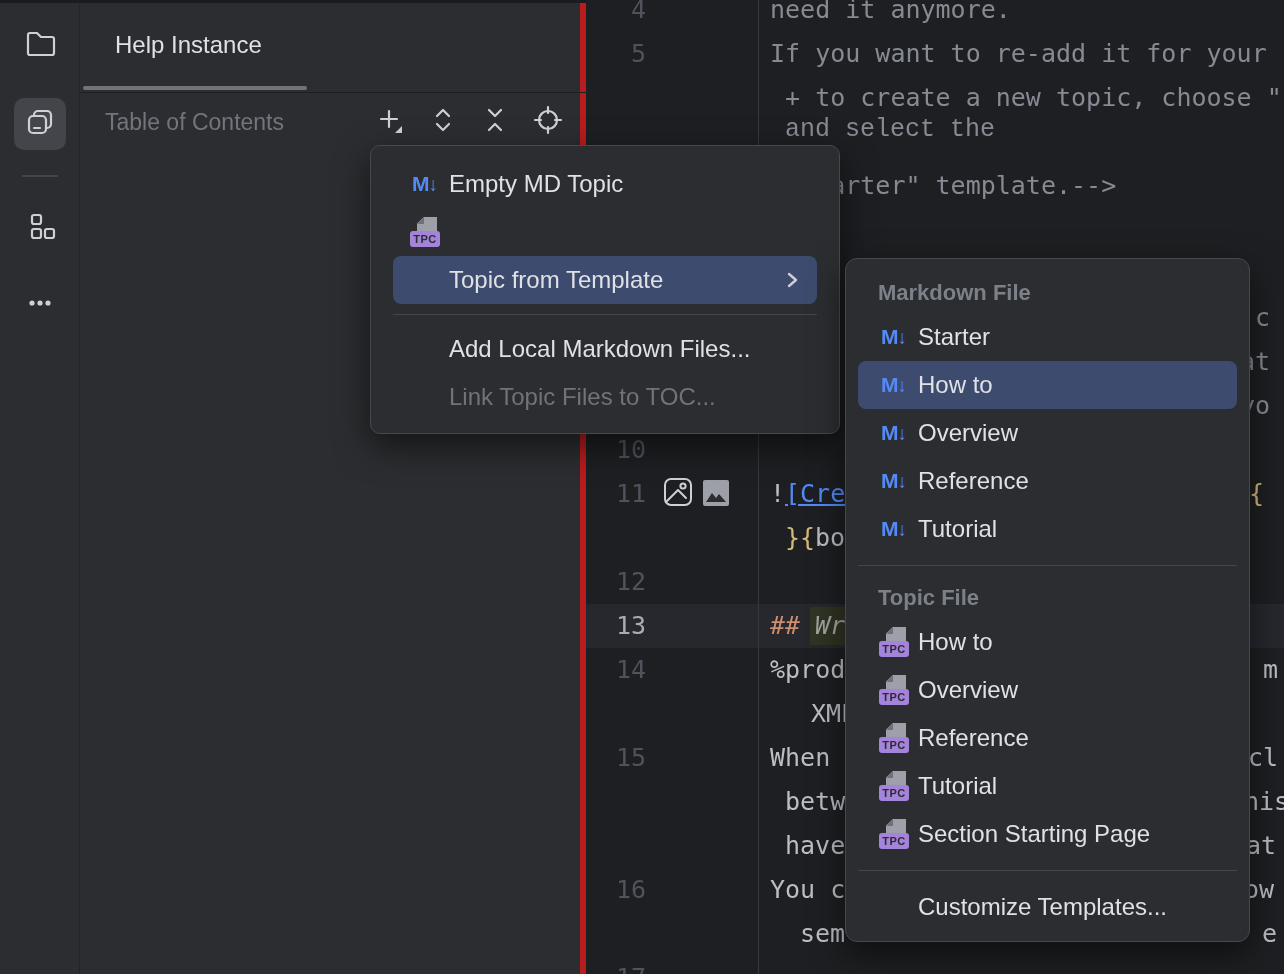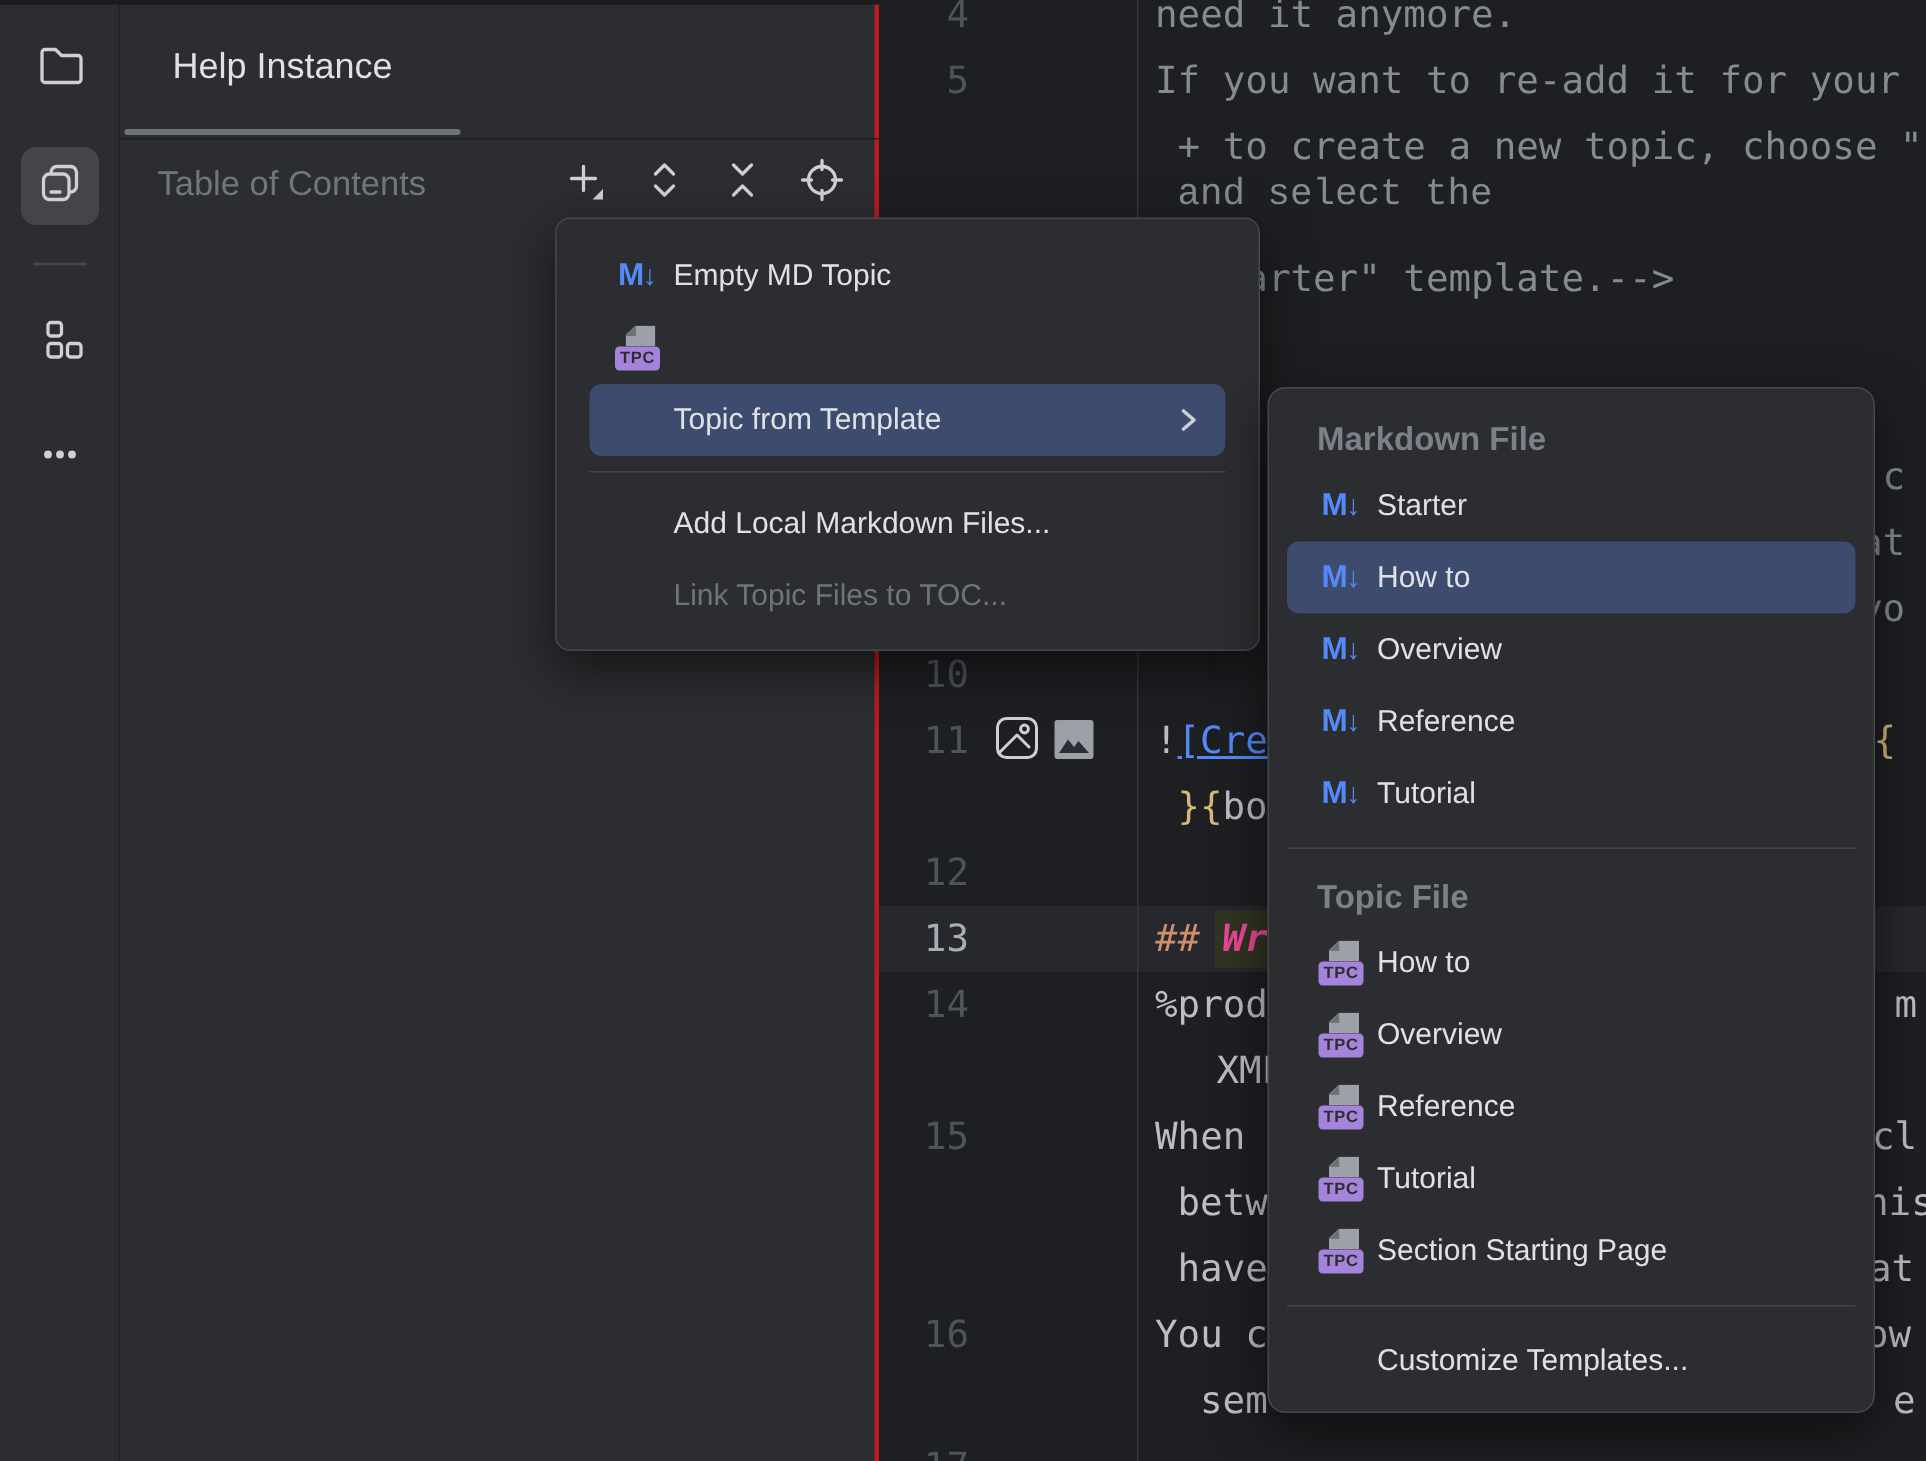--- a/index.html
+++ b/index.html
@@ -12,21 +12,21 @@
 
   
   .rail { position:absolute; left:0; top:0; width:80px; height:974px; background:#2b2d30; border-right:1px solid #222427; z-index:2; }
   .rail-btn { position:absolute; left:14px; width:52px; height:52px; display:flex; align-items:center; justify-content:center; border-radius:10px; }
   .rail-btn.selected { background:#43454a; }
   .rail-sep { position:absolute; left:22px; width:36px; height:2px; background:#43454a; border-radius:1px; }
   .rail svg { stroke:#ced0d6; fill:none; stroke-width:2.2; stroke-linecap:round; stroke-linejoin:round; }
   .rail .dots circle { fill:#ced0d6; stroke:none; }
 
   
-  .toc { position:absolute; left:80px; top:0; width:506px; height:974px; background:#2b2d30; border-right:3px solid #b91c1c; z-index:2; }
+  .toc { position:absolute; left:80px; top:0; width:506px; height:974px; background:#2b2d30; border-right:6px solid #b91c1c; z-index:2; }
   .toc-tab { position:absolute; left:35px; top:26px; height:38px; line-height:38px; font-size:24px; color:#dfe1e5; }
   .toc-underline { position:absolute; left:3px; top:86px; width:224px; height:4px; background:#6f737a; border-radius:2px; }
   .toc-tabline { position:absolute; left:0; top:92px; width:506px; height:1px; background:#1e1f22; }
   .toc-title { position:absolute; left:25px; top:105px; height:34px; line-height:34px; font-size:23px; color:#71757d; }
   .toc-actions { position:absolute; top:103px; left:0; width:506px; height:38px; }
   .ticon { position:absolute; width:38px; height:38px; display:flex; align-items:center; justify-content:center; border-radius:6px; }
   .ticon svg { stroke:#ced0d6; fill:none; stroke-width:2.2; stroke-linecap:round; stroke-linejoin:round; }
   .toc-row { position:absolute; left:25px; top:163px; width:461px; height:42px; background:#43454a; border-radius:8px; color:#e8e9eb; font-size:23px; line-height:42px; padding-left:46px; white-space:nowrap; overflow:hidden; }
 
   
@@ -37,33 +37,33 @@
   .lnum { position:absolute; left:0; width:60px; text-align:right; font-size:25px; line-height:44px; color:#4e535c; }
   .lnum.current { color:#a8adb5; }
   .erow { position:absolute; left:0; width:698px; height:44px; }
   .erow span { position:absolute; font-size:25px; line-height:44px; white-space:pre; }
   .seg-comment { color:#868a93; }
   .seg-code { color:#bcbec4; }
   .seg-link { color:#548af7; text-decoration:underline; }
   .seg-brace { color:#d5b778; }
   .seg-paren { color:#6aab73; }
   .seg-hmark { color:#cf8e6d; font-style:italic; }
-  .seg-htext { color:#ec4899; font-style:italic;font-weight:bold; }
+  .seg-htext { color:#a3a3a3; font-style:italic; }
   .gut-ico { position:absolute; }
   .gut-ico svg { stroke:#ced0d6; fill:none; stroke-width:2; stroke-linecap:round; stroke-linejoin:round; }
 
   
   .menu { position:absolute; background:#2b2d30; border:1px solid #46484d; box-shadow:0 12px 34px rgba(0,0,0,.55); }
   .menu1 { left:370px; top:145px; width:470px; border-radius:10px; padding:14px 0 12px; z-index:10; }
   .menu2 { left:845px; top:258px; width:405px; border-radius:12px; padding:14px 0 10px; z-index:11; }
   .mi { display:flex; align-items:center; gap:8px; height:48px; border-radius:8px; cursor:default; }
   .menu1 .mi { margin:0 22px; padding:0 16px; }
   .menu2 .mi { margin:0 12px; padding:0 20px; }
   .mi .ic { width:32px; flex:none; display:flex; align-items:center; justify-content:center; }
-  .mi .lbl { font-size:20px; color:#dfe1e5; white-space:nowrap; }
+  .mi .lbl { font-size:24px; color:#dfe1e5; white-space:nowrap; }
   .mi.selected { background:#3d4b6e; }
   .mi.disabled .lbl { color:#6f737a; }
   .mi .arrow { margin-left:auto; display:flex; }
   .mi .arrow svg { stroke:#ced0d6; fill:none; stroke-width:2.4; stroke-linecap:round; stroke-linejoin:round; }
   .msep { height:1px; background:#43454a; margin:10px 22px; }
   .menu2 .msep { margin:12px 12px; }
   .mhead { height:40px; line-height:40px; padding-left:32px; font-size:22px; font-weight:600; color:#7c8088; }
 
   
   .md-ic { display:flex; align-items:baseline; color:#548af7; }

